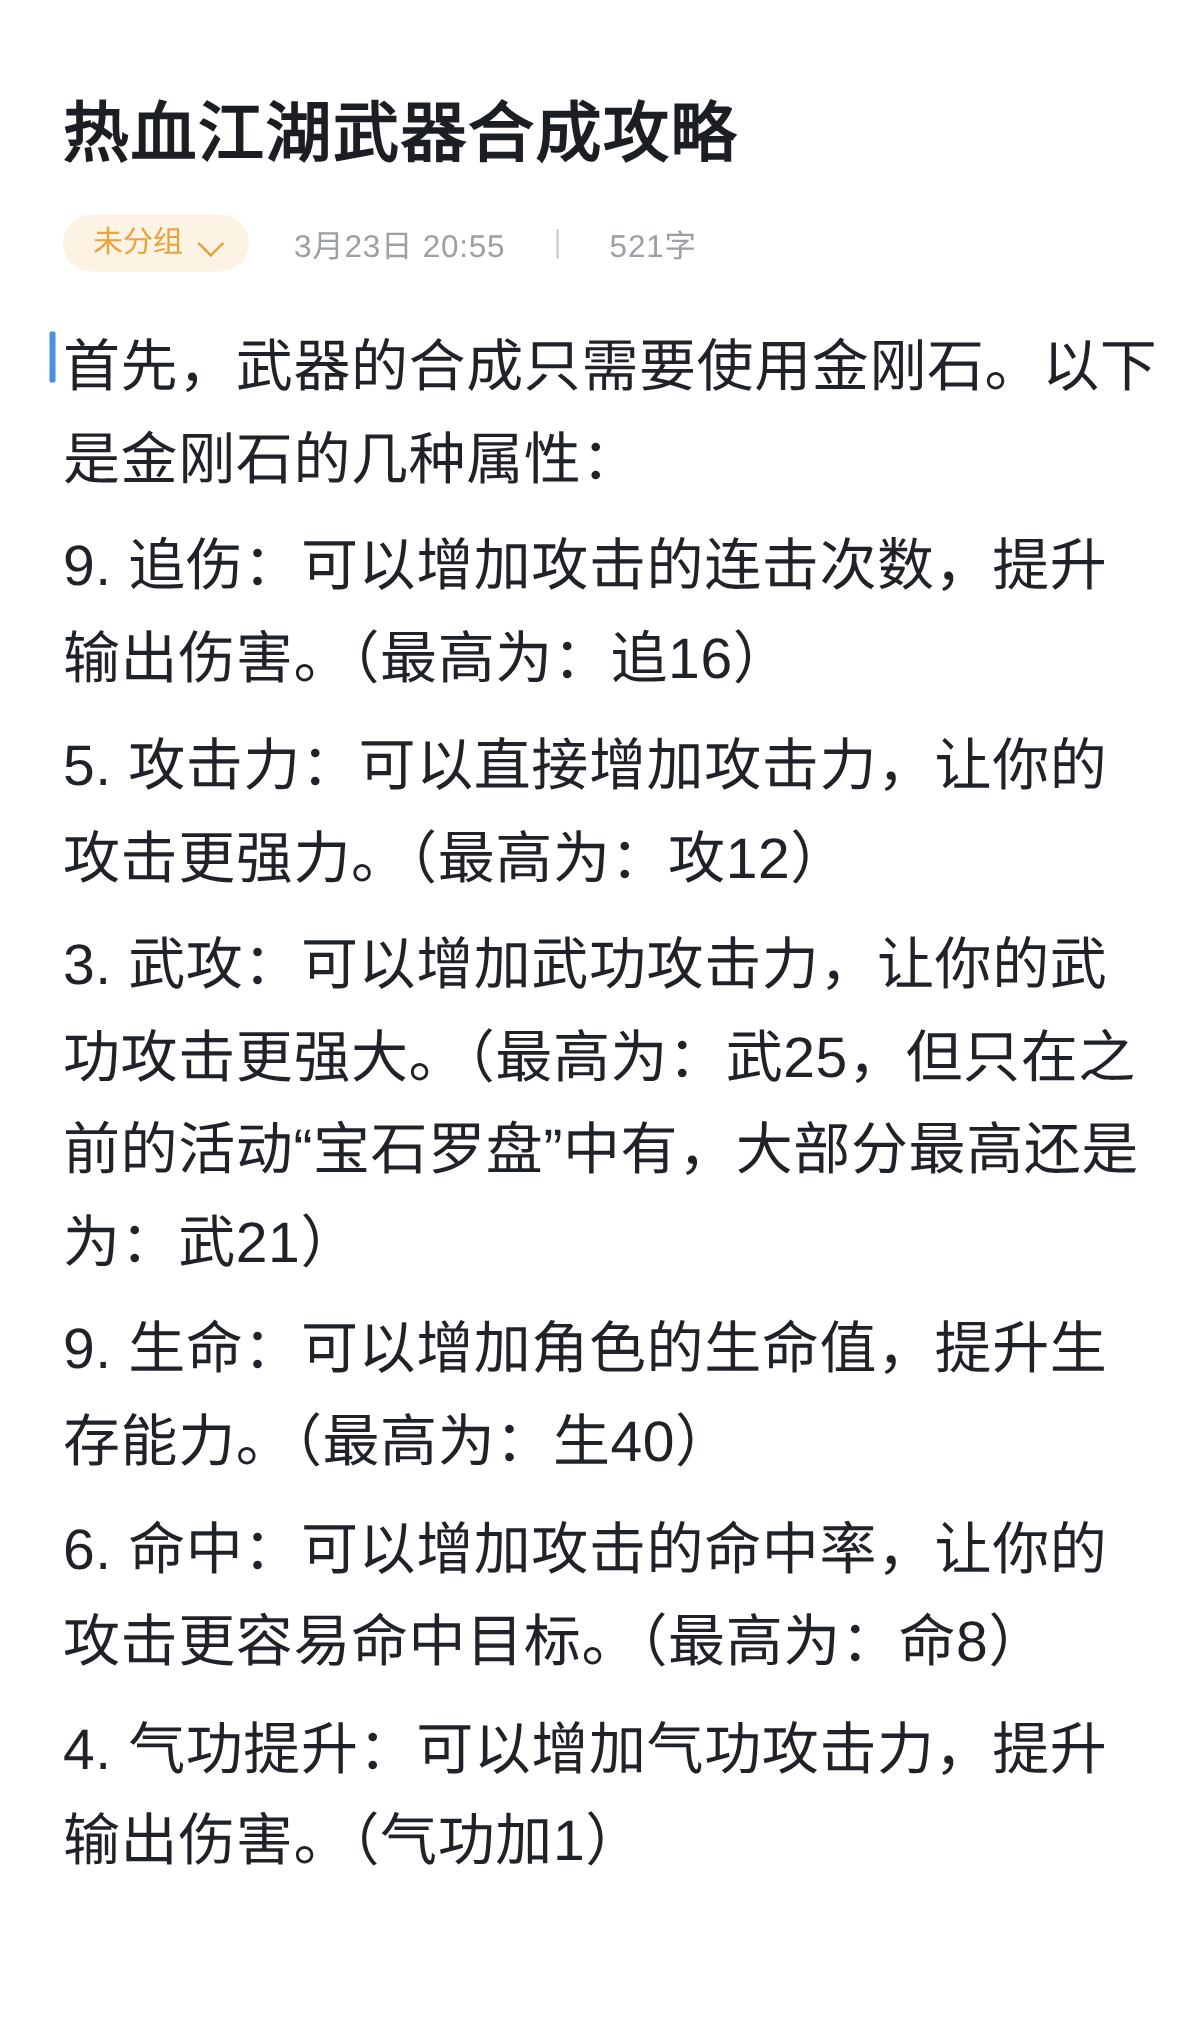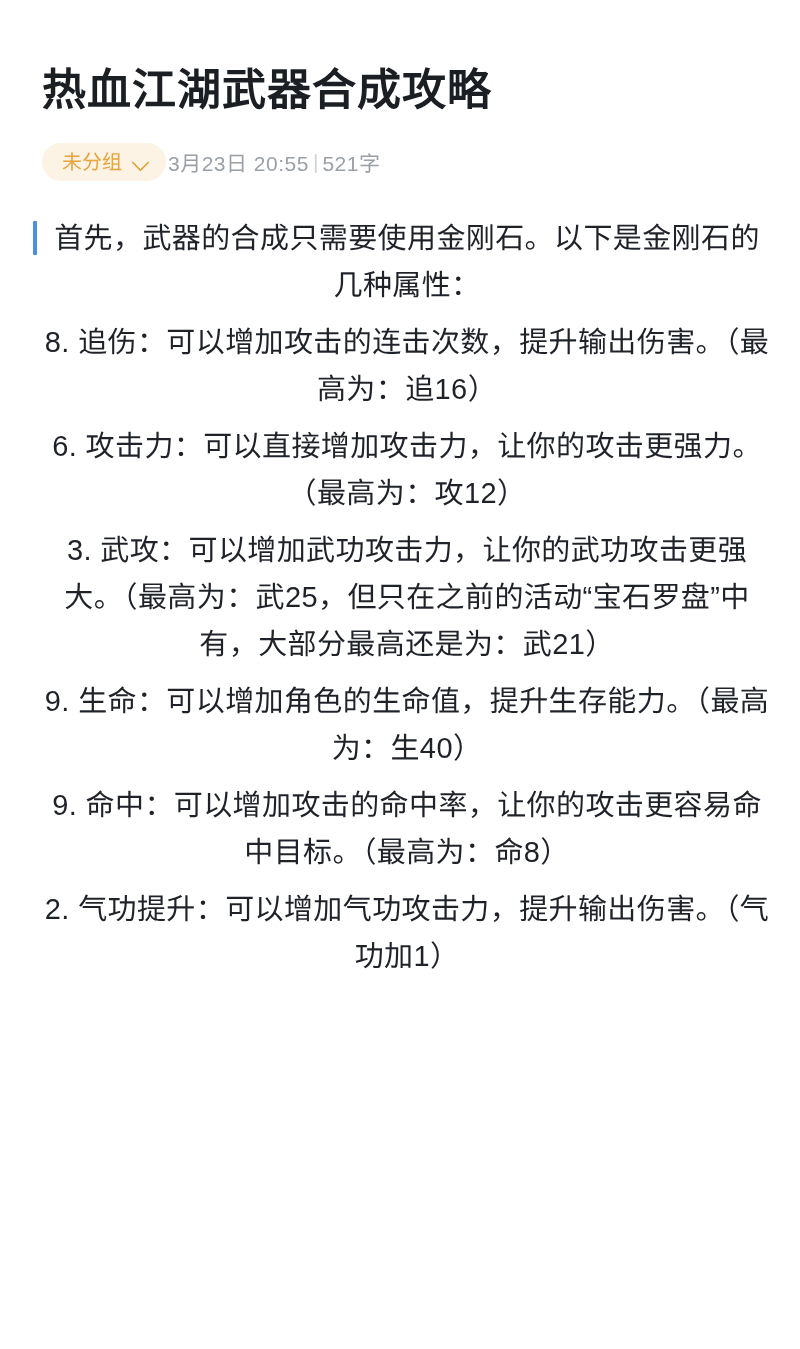--- a/index.html
+++ b/index.html
@@ -26,21 +26,21 @@
     font-size: 44px;
     line-height: 1.25;
     font-weight: 700;
     letter-spacing: 1px;
     color: #1b1f24;
     margin: 0 0 26px 0;
   }
   .meta-row {
     display: flex;
     align-items: center;
-    gap: 2px;
+    gap: 30px;
     margin-bottom: 34px;
   }
   .folder-chip {
     display: inline-flex;
     align-items: center;
     gap: 10px;
     background: #fdf3e4;
     color: #e8a33d;
     border-radius: 22px;
     padding: 9px 16px 9px 20px;
@@ -70,25 +70,24 @@
     font-size: 21px;
     color: #9aa0a6;
     letter-spacing: 0.5px;
   }
   .meta-sep {
     font-size: 21px;
     color: #cfd3d8;
     padding: 0 2px;
   }
   .body-text {
-    font-size: 29px;
+    font-size: 38px;
     line-height: 1.62;
     color: #1f2329;
     letter-spacing: 0.4px;
-    text-align: center;
   }
   .para {
     margin: 0 0 10px 0;
     position: relative;
   }
   .para.first {
     padding-left: 0;
   }
   .caret {
     position: absolute;
@@ -116,32 +115,32 @@
     <span class="meta-sep">|</span>
     <span class="meta-text">521字</span>
   </div>
 
   <div class="body-text">
     <p class="para first">
       <span class="caret"></span>
       <span>首先，武器的合成只需要使用金刚石。以下是金刚石的几种属性：</span>
     </p>
     <p class="para">
-      <span>8. 追伤：可以增加攻击的连击次数，提升输出伤害。（最高为：追16）</span>
+      <span>9. 追伤：可以增加攻击的连击次数，提升输出伤害。（最高为：追16）</span>
     </p>
     <p class="para">
-      <span>6. 攻击力：可以直接增加攻击力，让你的攻击更强力。（最高为：攻12）</span>
+      <span>5. 攻击力：可以直接增加攻击力，让你的攻击更强力。（最高为：攻12）</span>
     </p>
     <p class="para">
       <span>3. 武攻：可以增加武功攻击力，让你的武功攻击更强大。（最高为：武25，但只在之前的活动“宝石罗盘”中有，大部分最高还是为：武21）</span>
     </p>
     <p class="para">
       <span>9. 生命：可以增加角色的生命值，提升生存能力。（最高为：生40）</span>
     </p>
     <p class="para">
-      <span>9. 命中：可以增加攻击的命中率，让你的攻击更容易命中目标。（最高为：命8）</span>
+      <span>6. 命中：可以增加攻击的命中率，让你的攻击更容易命中目标。（最高为：命8）</span>
     </p>
     <p class="para">
-      <span>2. 气功提升：可以增加气功攻击力，提升输出伤害。（气功加1）</span>
+      <span>4. 气功提升：可以增加气功攻击力，提升输出伤害。（气功加1）</span>
     </p>
   </div>
 
 </div>
 
 </body></html>

